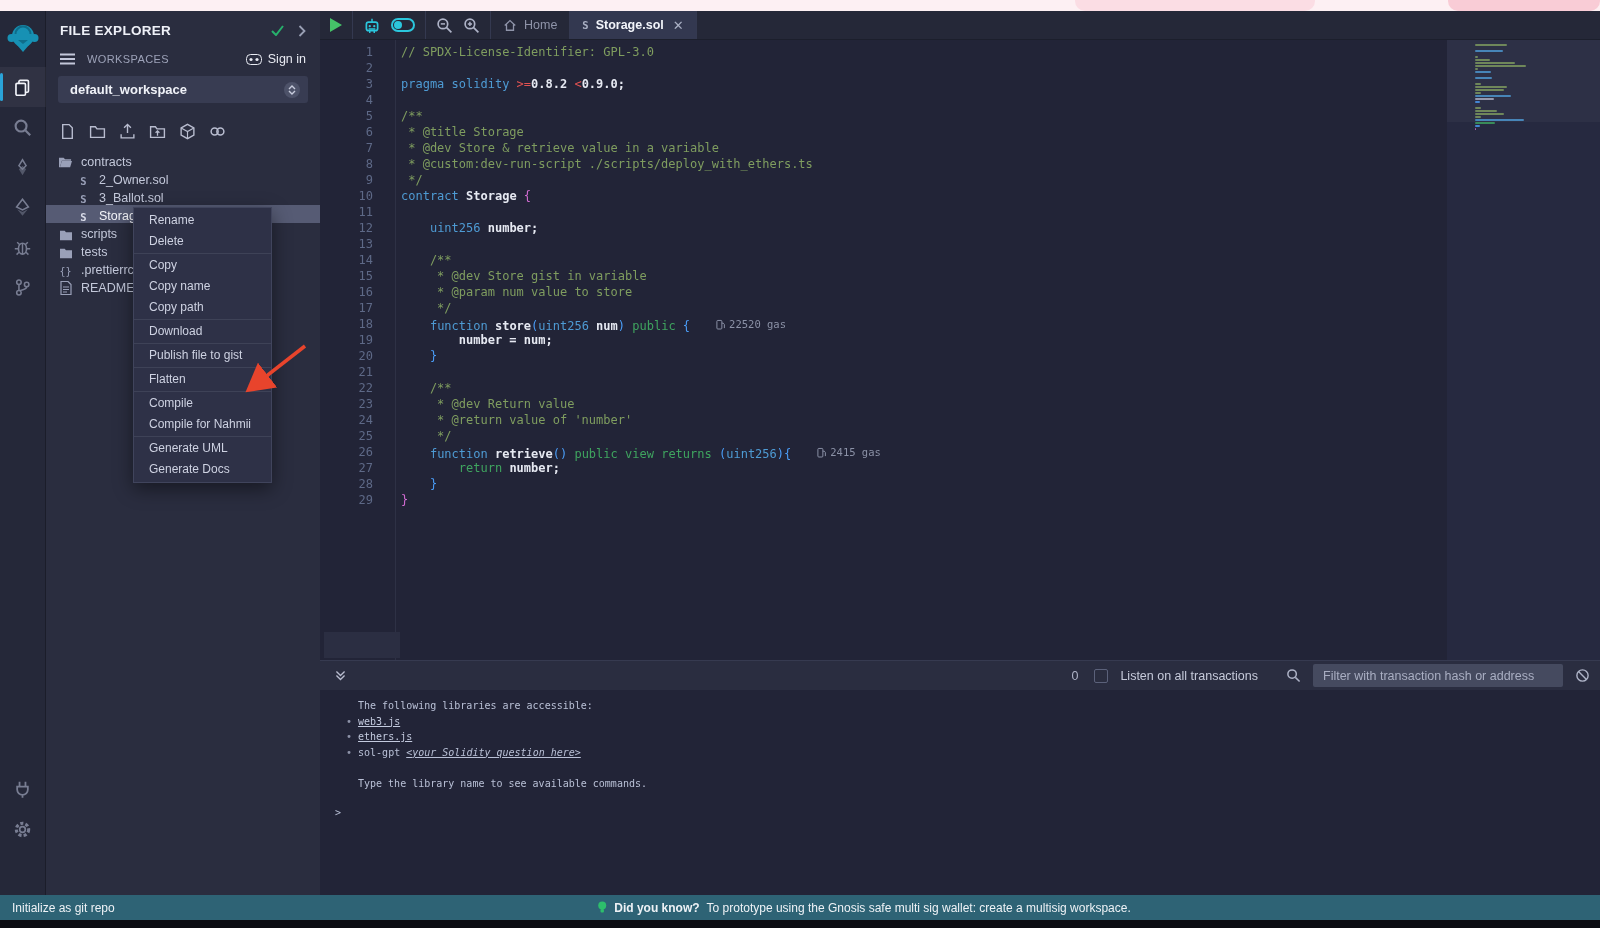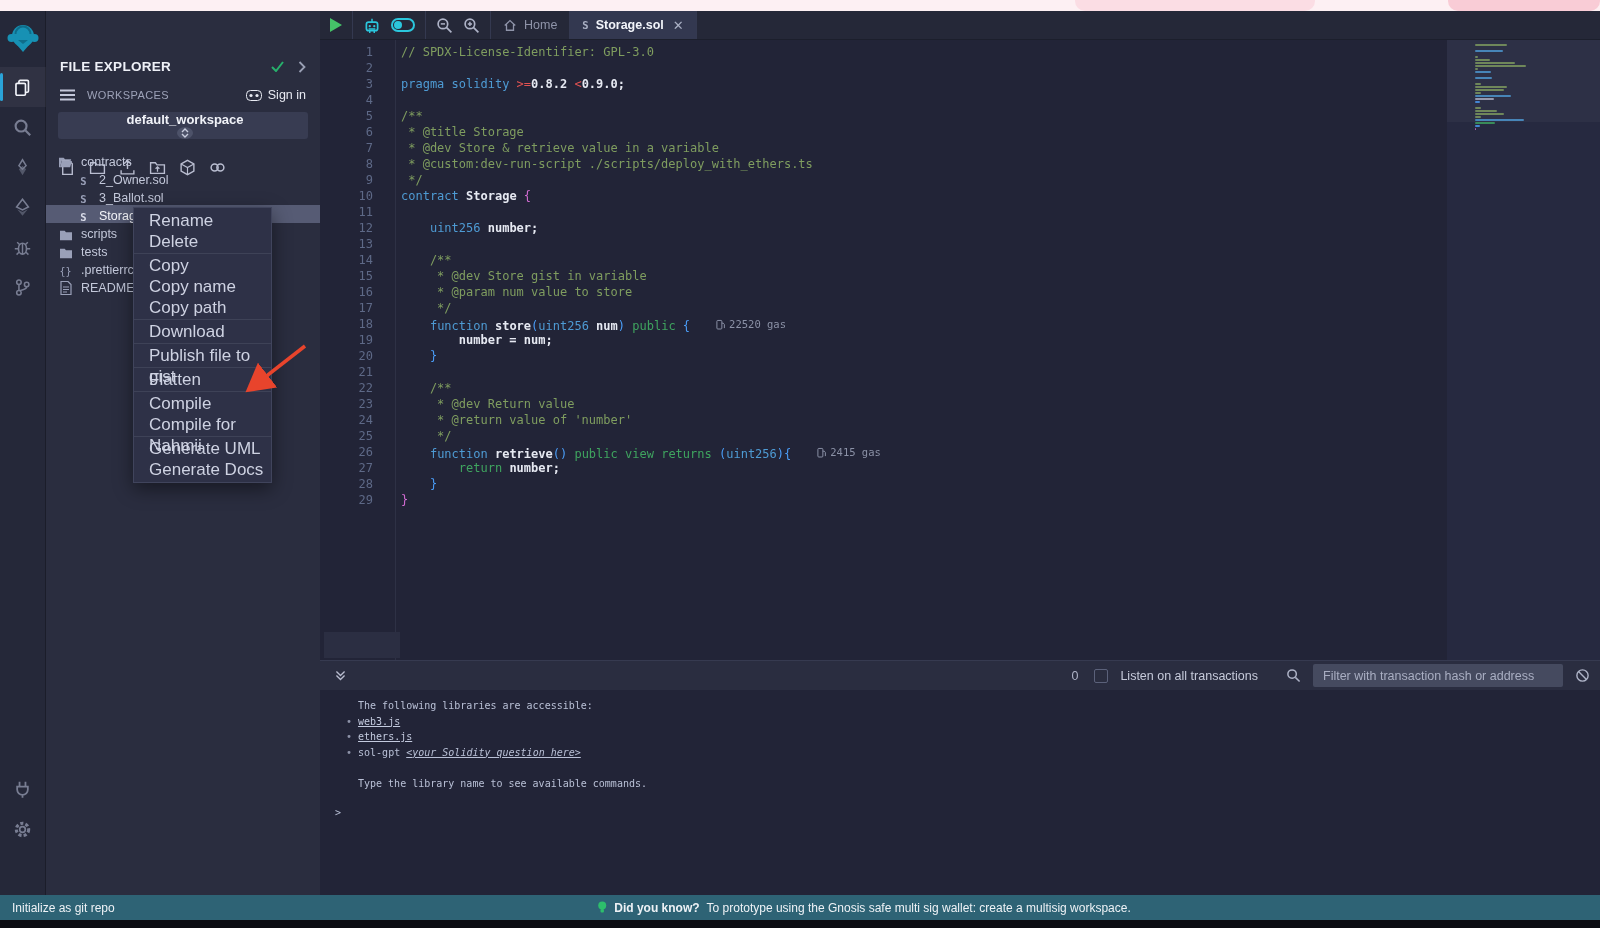--- a/index.html
+++ b/index.html
@@ -15,45 +15,45 @@
   .rail { position:absolute; left:0; top:11px; width:46px; height:884px; background:#252839; border-right:1px solid #1b1d2a; display:flex; flex-direction:column; align-items:center; }
   .rail-logo { width:46px; height:56px; display:flex; align-items:center; justify-content:center; }
   .rail-item { position:relative; width:46px; height:40px; display:flex; align-items:center; justify-content:center; color:#787d92; cursor:pointer; }
   .rail-item.active { color:#f2f4fa; background:rgba(255,255,255,.05); }
   .rail-item.active::before { content:""; position:absolute; left:0; top:6px; bottom:6px; width:3px; border-radius:2px; background:#2aa3d8; }
   .rail-spacer { flex:1; }
   .rail-item svg { width:19px; height:19px; }
 
   
   .sidebar { position:absolute; left:46px; top:11px; width:274px; height:884px; background:#2a2d3f; color:#c7cbdd; }
-  .fe-header { display:flex; align-items:center; padding:12px 14px 0 14px;margin-top:36px; }
+  .fe-header { display:flex; align-items:center; padding:12px 14px 0 14px; }
   .fe-title { color:#eef0f7; font-size:13.5px; font-weight:bold; letter-spacing:.3px; flex:1; }
   .fe-check { color:#27b06c; margin-right:14px; }
   .fe-chev { color:#9aa0b5; font-size:15px; }
   .fe-wsrow { display:flex; align-items:center; padding:14px 14px 0 14px; }
   .fe-burger { color:#c3c7da; margin-right:12px; cursor:pointer; }
   .fe-wslabel { color:#9da2b8; font-size:11px; letter-spacing:.4px; flex:1; }
   .fe-signin { display:flex; align-items:center; gap:6px; color:#e8eaf2; font-size:12.5px; cursor:pointer; }
-  .fe-dropdown { margin:10px 12px 4px 12px; height:27px; background:#383c52; border-radius:3px; display:flex; align-items:center; padding:0 8px 0 12px; cursor:pointer;flex-direction:column; }
+  .fe-dropdown { margin:10px 12px 4px 12px; height:27px; background:#383c52; border-radius:3px; display:flex; align-items:center; padding:0 8px 0 12px; cursor:pointer; }
   .fe-dropdown .wsname { flex:1; color:#f0f2f8; font-size:13px; font-weight:bold; }
   .fe-sortbadge { width:16px; height:16px; border-radius:50%; background:#4d5269; display:flex; align-items:center; justify-content:center; }
   .fe-toolbar { display:flex; gap:13px; padding:16px 0 0 13px; color:#b9bdd0; }
   .fe-toolbar .tbi { cursor:pointer; }
   .fe-toolbar svg { width:17px; height:17px; }
   .fe-tree { position:absolute; left:0; top:140px; width:274px; }
   .tree-row { display:flex; align-items:flex-end; height:18px; font-size:12.5px; color:#c3c8da; cursor:pointer; white-space:nowrap; overflow:hidden; }
   .tree-row .ticon { width:15px; display:flex; justify-content:center; margin-right:8px; color:#9aa0b8; flex:none; }
   .tree-row.selected { background:#565b74; color:#f4f5fa; }
   .tree-row.selected .ticon { color:#d8dbe8; }
   .sol-glyph { font-family:"DejaVu Sans Mono",monospace; font-size:10.5px; font-weight:bold; }
   .braces-glyph { font-family:"DejaVu Sans Mono",monospace; font-size:10px; }
 
   
   .ctx-menu { position:absolute; left:133px; top:207px; width:139px; background:#2e3147; border:1px solid #40445c; box-shadow:0 6px 18px rgba(0,0,0,.45); z-index:40; padding:2px 0; }
-  .ctx-item { height:21px; line-height:21px; padding-left:15px; font-size:17px; color:#ced2e2; cursor:pointer; }
+  .ctx-item { height:21px; line-height:21px; padding-left:15px; font-size:12px; color:#ced2e2; cursor:pointer; }
   .ctx-sep { border-top:1px solid #3e4257; margin:1px 0; }
 
   .arrow-svg { position:absolute; left:0; top:0; width:1600px; height:928px; pointer-events:none; z-index:60; }
 
   
   .main { position:absolute; left:320px; top:11px; width:1280px; height:816px; display:flex; flex-direction:column; background:#222437; }
   .topbar { height:29px; background:#252838; display:flex; align-items:stretch; flex:none; border-bottom:1px solid #1c1f2c; }
   .tb-seg { display:flex; align-items:center; padding:0 10px; border-right:1px solid #343950; gap:10px; }
   .tb-btn { cursor:pointer; display:flex; align-items:center; }
   .play-tri { width:0; height:0; border-left:12px solid #45c268; border-top:7px solid transparent; border-bottom:7px solid transparent; }

